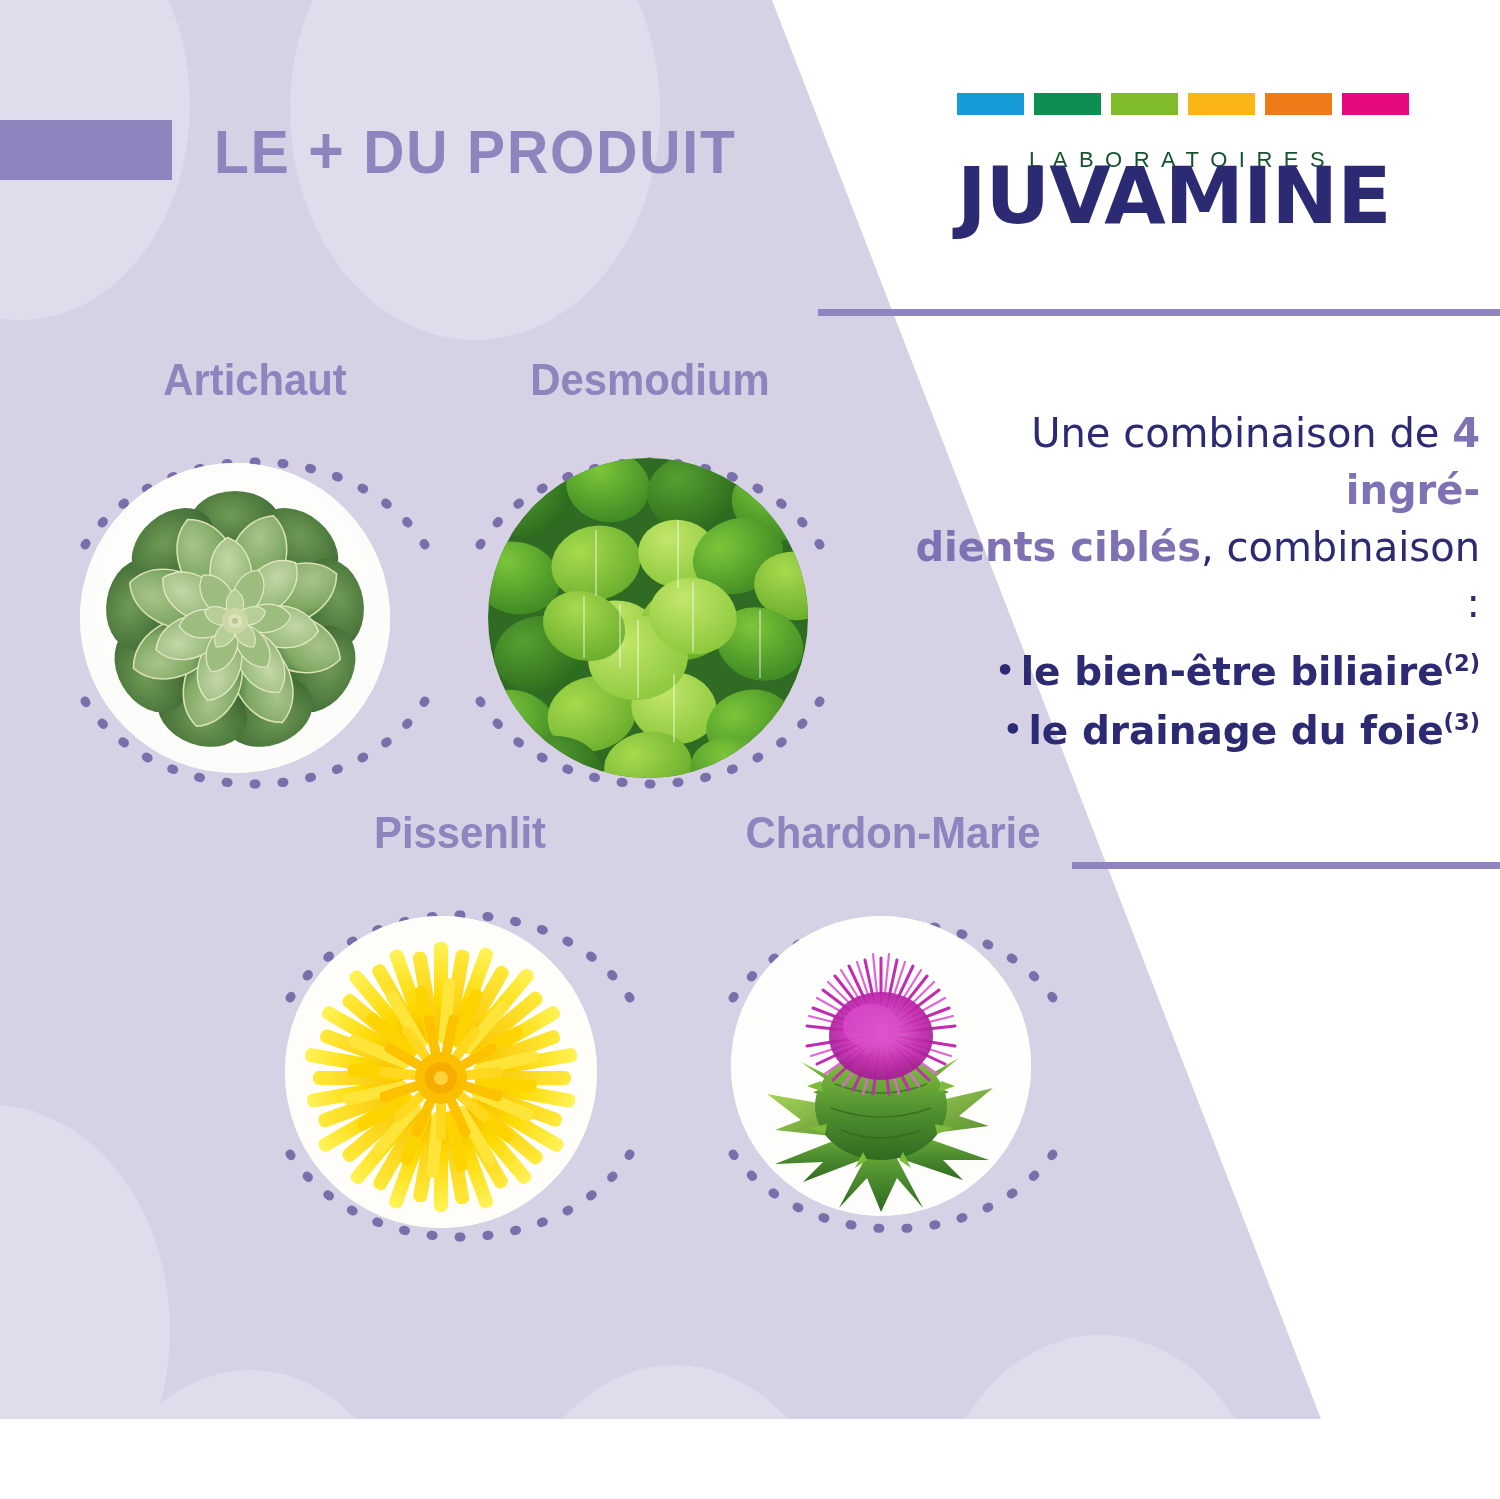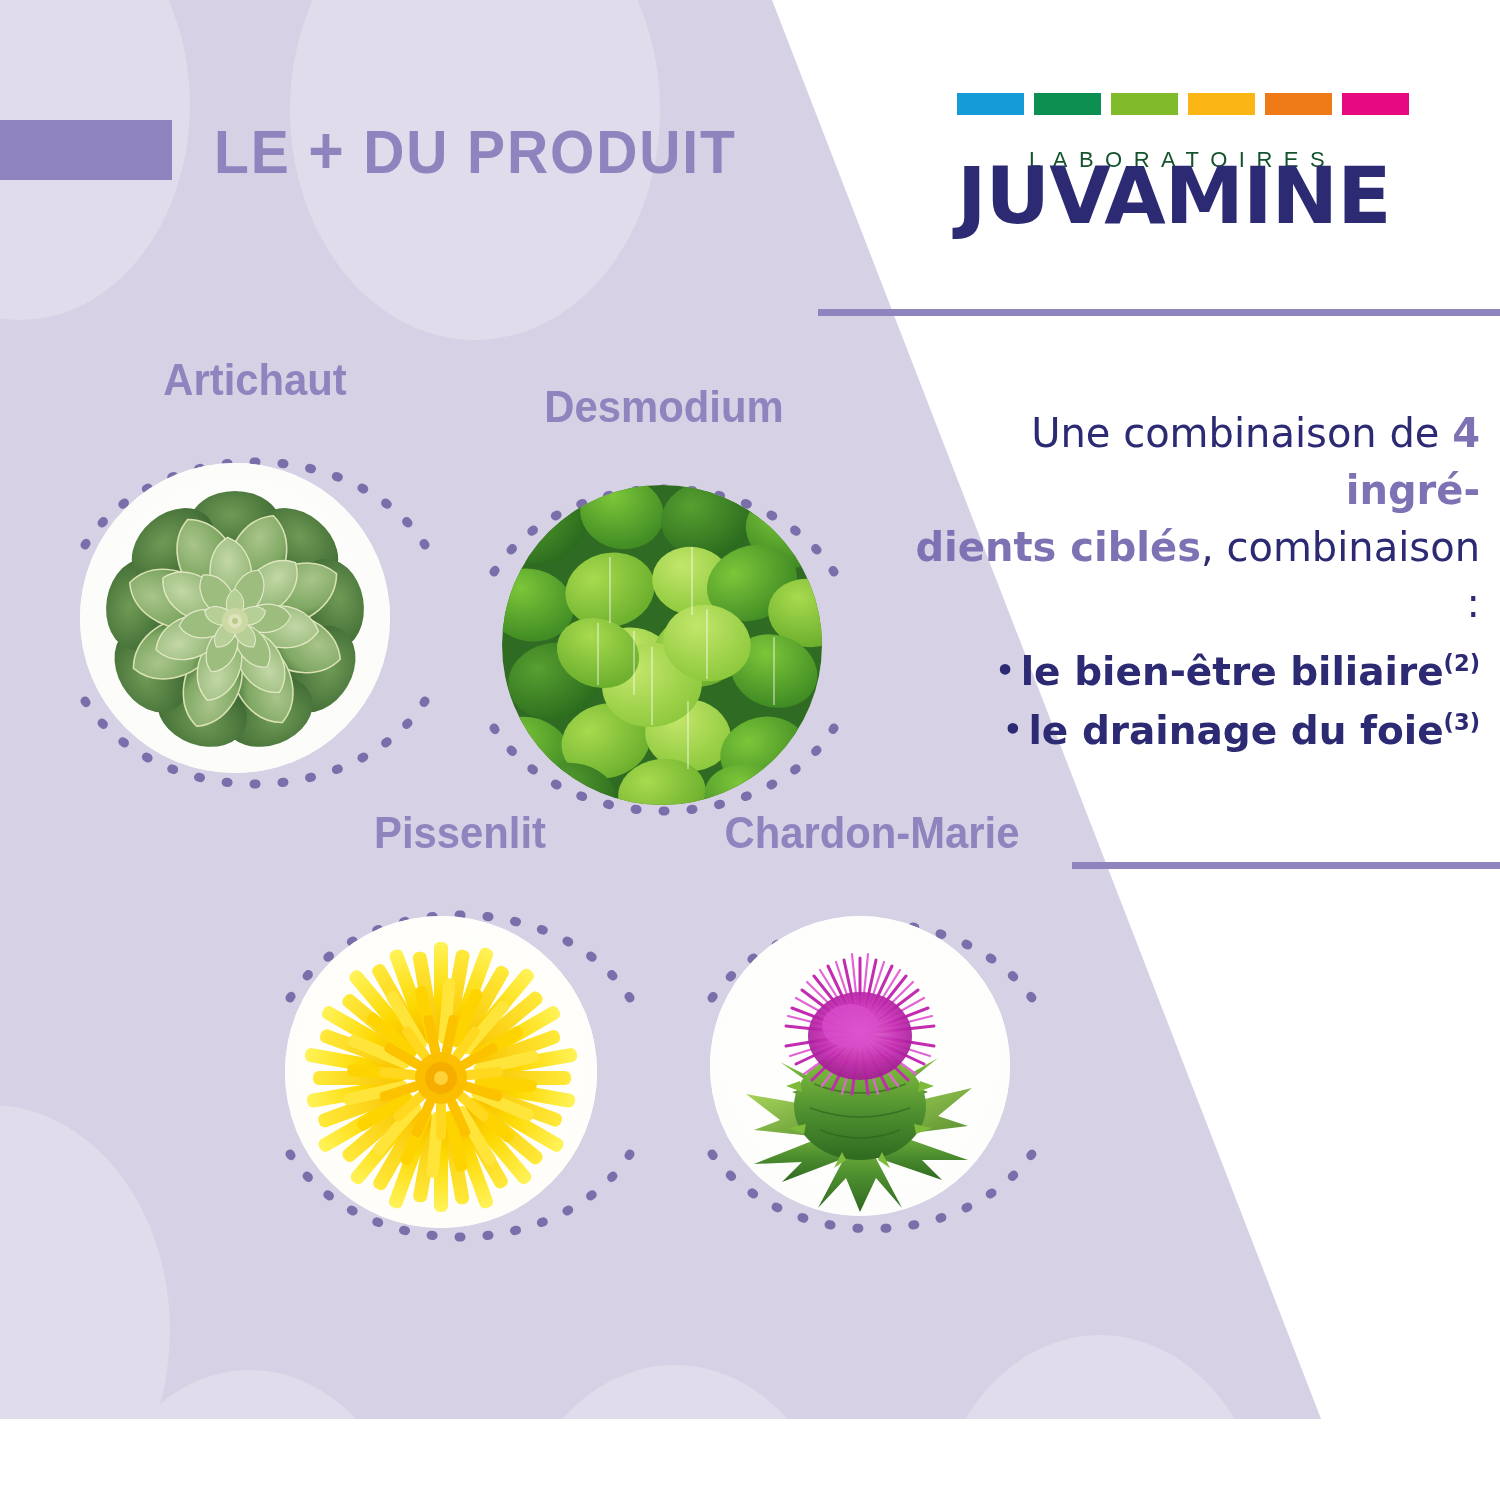--- a/index.html
+++ b/index.html
@@ -379,21 +379,21 @@
           </g>
 
           <circle r="13" fill="#cdd9a5"></circle>
           <circle r="7" fill="#dfe3bb"></circle>
           <circle r="3" fill="#b9c98e"></circle>
         </g>
       </svg>
     </div>
   </div>
 
-  <div class="ingredient" style="left:464px; top:355px; width:400px; height:450px;margin-top:27px;">
+  <div class="ingredient" style="left:450px; top:355px; width:400px; height:450px;">
     <div class="ing-label" style="top:0;">Desmodium</div>
 
     <svg class="dots" width="400" height="120" style="left:0; top:78px;" viewBox="0 0 400 120">
       <path d="M30 112 A190 150 0 0 1 370 112" fill="none" stroke="#7a6faa" stroke-width="9" stroke-linecap="round" stroke-dasharray="2 26"></path>
     </svg>
     <svg class="dots" width="400" height="120" style="left:0; top:338px;" viewBox="0 0 400 120">
       <path d="M30 8 A190 150 0 0 0 370 8" fill="none" stroke="#7a6faa" stroke-width="9" stroke-linecap="round" stroke-dasharray="2 26"></path>
     </svg>
 
     <div class="ing-circle" style="left:38px; top:103px; width:320px; height:320px;">
@@ -721,21 +721,21 @@
           </g>
 
           <circle r="26" fill="#fbbf00"></circle>
           <circle r="16" fill="#f6ad00"></circle>
           <circle r="7" fill="#ffd23a"></circle>
         </g>
       </svg>
     </div>
   </div>
 
-  <div class="ingredient" style="left:672px; top:808px; width:400px; height:450px;">
+  <div class="ingredient" style="left:693px; top:808px; width:400px; height:450px;">
     <div class="ing-label" style="top:0;">Chardon-Marie</div>
 
     <svg class="dots" width="400" height="120" style="left:0; top:78px;" viewBox="0 0 400 120">
       <path d="M40 112 A185 150 0 0 1 360 112" fill="none" stroke="#7a6faa" stroke-width="9" stroke-linecap="round" stroke-dasharray="2 26"></path>
     </svg>
     <svg class="dots" width="400" height="120" style="left:0; top:338px;" viewBox="0 0 400 120">
       <path d="M40 8 A185 150 0 0 0 360 8" fill="none" stroke="#7a6faa" stroke-width="9" stroke-linecap="round" stroke-dasharray="2 26"></path>
     </svg>
 
     <div class="ing-circle" style="left:38px; top:108px; width:300px; height:300px;">

